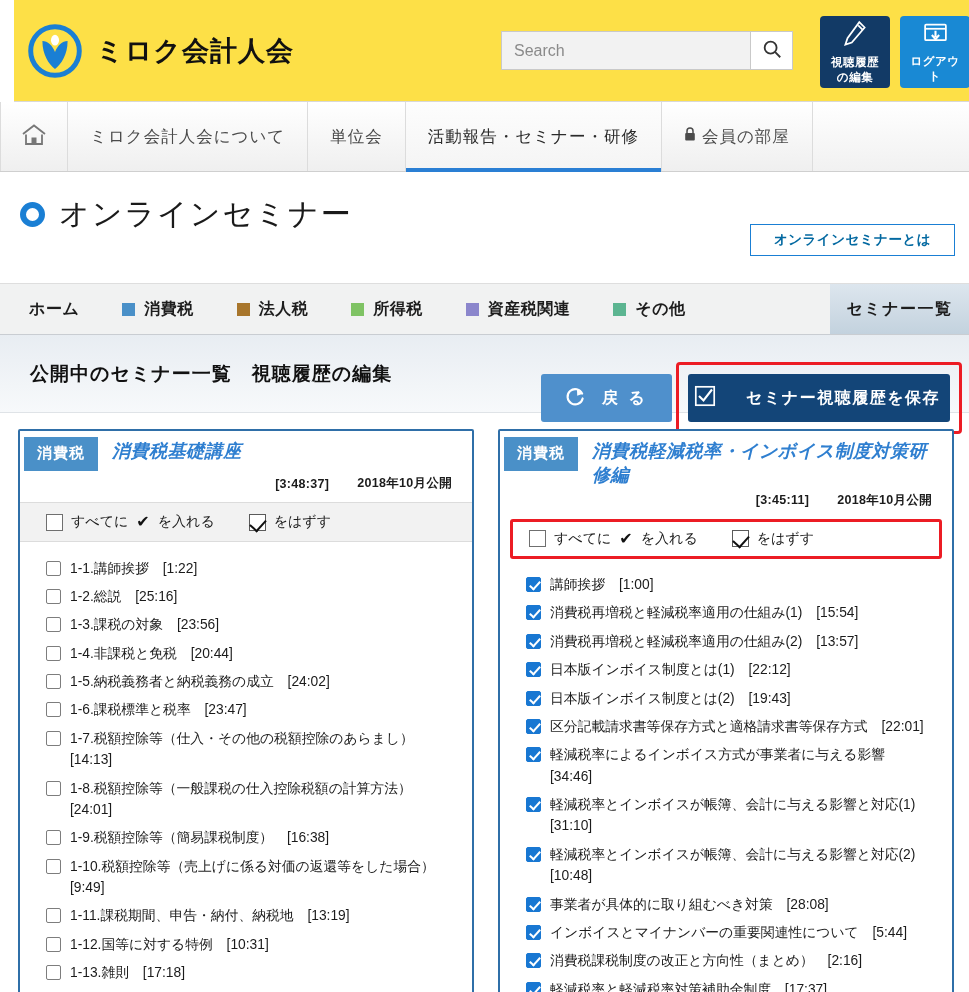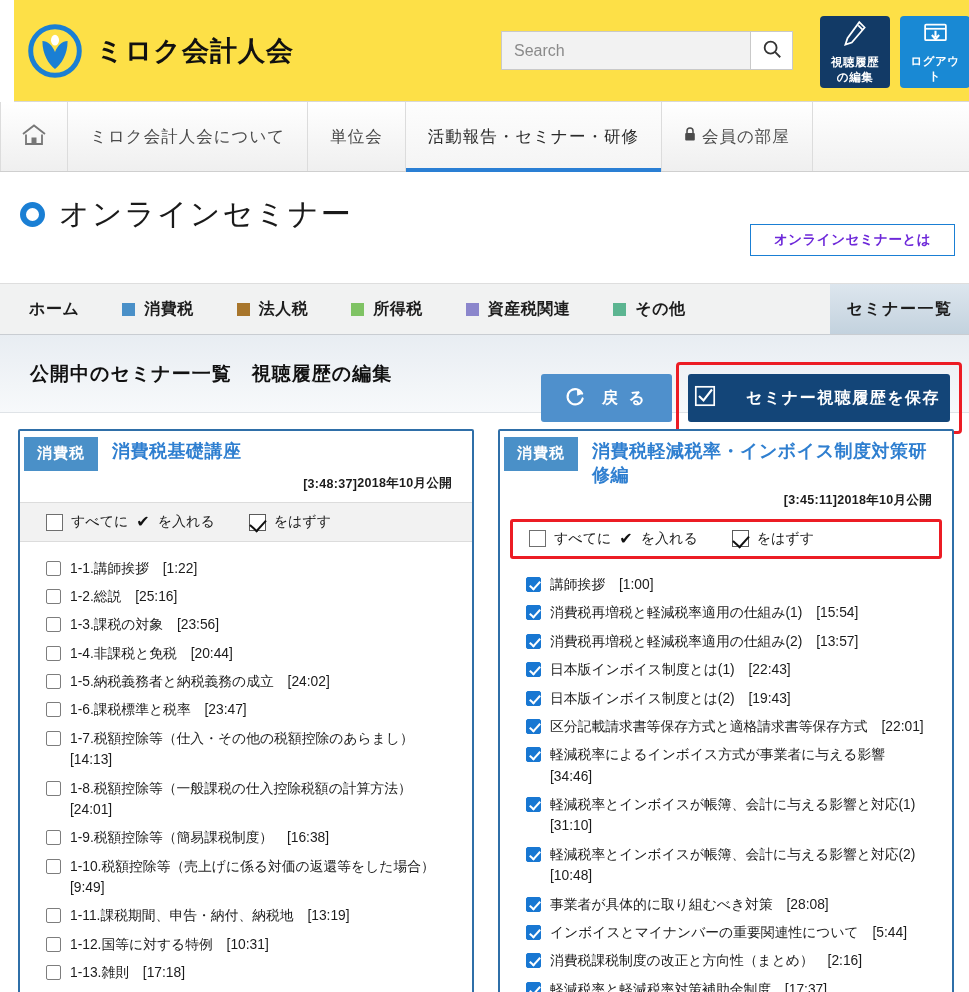--- a/index.html
+++ b/index.html
@@ -103,21 +103,21 @@
     letter-spacing: 2px;
   }
   .ring {
     width: 25px; height: 25px; border-radius: 50%;
     border: 6px solid #1a7fd4; display:block;
   }
   .what-is-btn {
     position: absolute; right: 14px; top: 52px;
     width: 205px; height: 32px;
     border: 1px solid #1a7fd4; background: #fff;
-    color: #6d28d9; font-size: 13.5px; font-weight: 700;
+    color: #0369a1; font-size: 13.5px; font-weight: 700;
     letter-spacing: .5px; cursor: pointer;
     display:flex; align-items:center; justify-content:center;
     font-family: "Liberation Sans", sans-serif;
   }
 
   
   .cat-bar {
     display: flex; align-items: stretch;
     height: 52px;
     background: #f1f2f2;
@@ -198,23 +198,25 @@
     font-size: 15px; font-weight: 700; letter-spacing: 1px;
     padding: 7px 13px 8px;
     margin: 6px 0 0 4px;
     white-space: nowrap;
   }
   .card-title {
     color: #2f7fd0; font-size: 18px; font-weight: 700;
     letter-spacing: .5px; line-height: 1.35;
     padding: 8px 12px 0 14px;
     cursor: pointer;
+    font-style: italic;
   }
   .card-meta {
     display: flex; justify-content: flex-end; align-items: center;
+    gap: 28px;
     padding: 4px 20px 10px 12px;
     font-size: 12.5px; font-weight: 700; color: #1b1b1b;
     letter-spacing: .3px;
   }
   .card-toolbar {
     display: flex; align-items: center; gap: 34px;
     background: #f2f2f2;
     border-top: 1px solid #dcdcdc;
     border-bottom: 1px solid #dcdcdc;
     padding: 10px 14px 10px 26px;
@@ -525,21 +527,21 @@
       <div class="item">
           <span class="cb on"></span>
           <span class="txt">消費税再増税と軽減税率適用の仕組み(1)　[15:54]</span>
         </div>
       <div class="item">
           <span class="cb on"></span>
           <span class="txt">消費税再増税と軽減税率適用の仕組み(2)　[13:57]</span>
         </div>
       <div class="item">
           <span class="cb on"></span>
-          <span class="txt">日本版インボイス制度とは(1)　[22:43]</span>
+          <span class="txt">日本版インボイス制度とは(1)　[22:12]</span>
         </div>
       <div class="item">
           <span class="cb on"></span>
           <span class="txt">日本版インボイス制度とは(2)　[19:43]</span>
         </div>
       <div class="item">
           <span class="cb on"></span>
           <span class="txt">区分記載請求書等保存方式と適格請求書等保存方式　[22:01]</span>
         </div>
       <div class="item">

